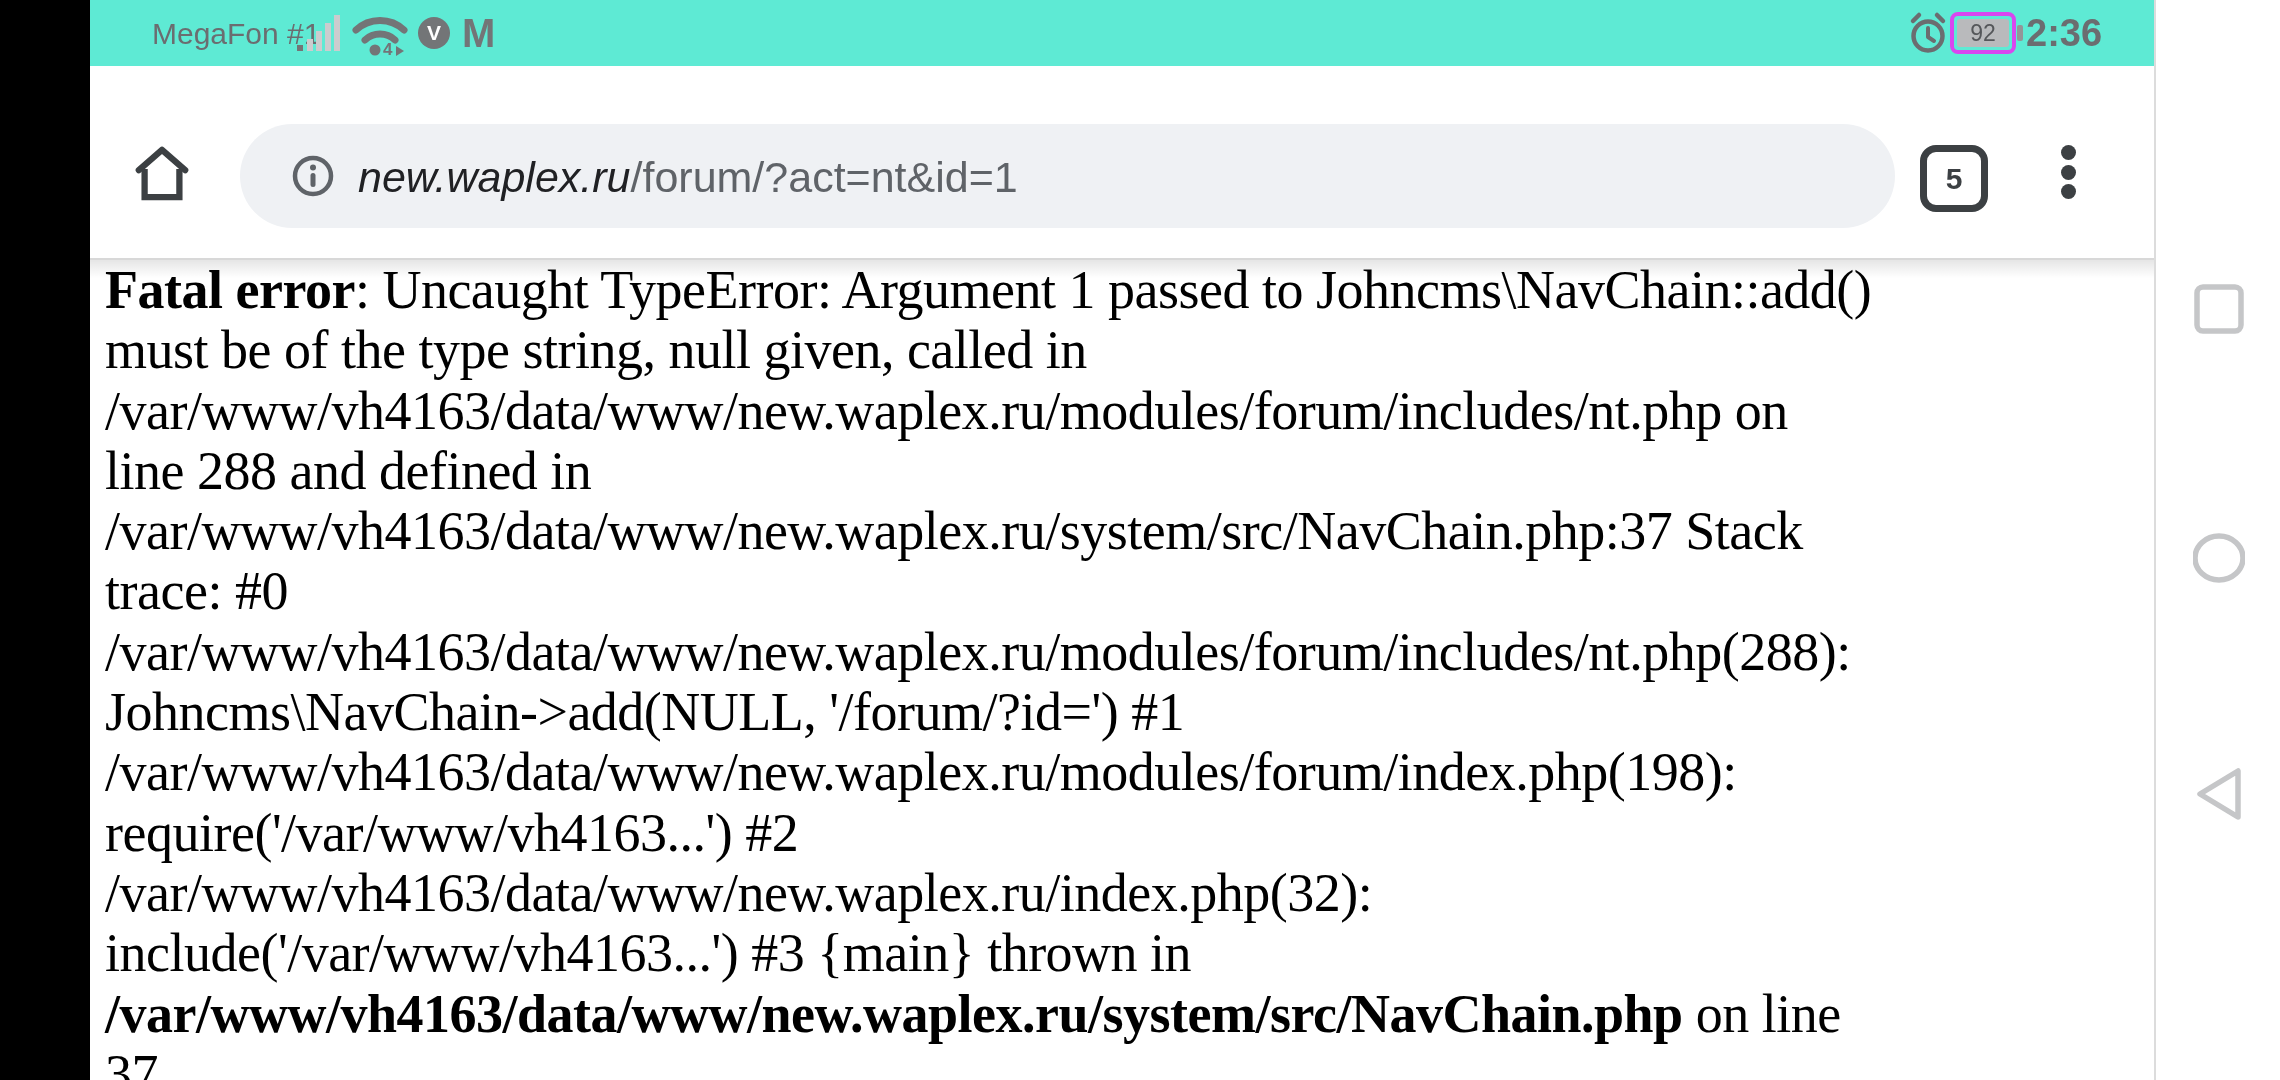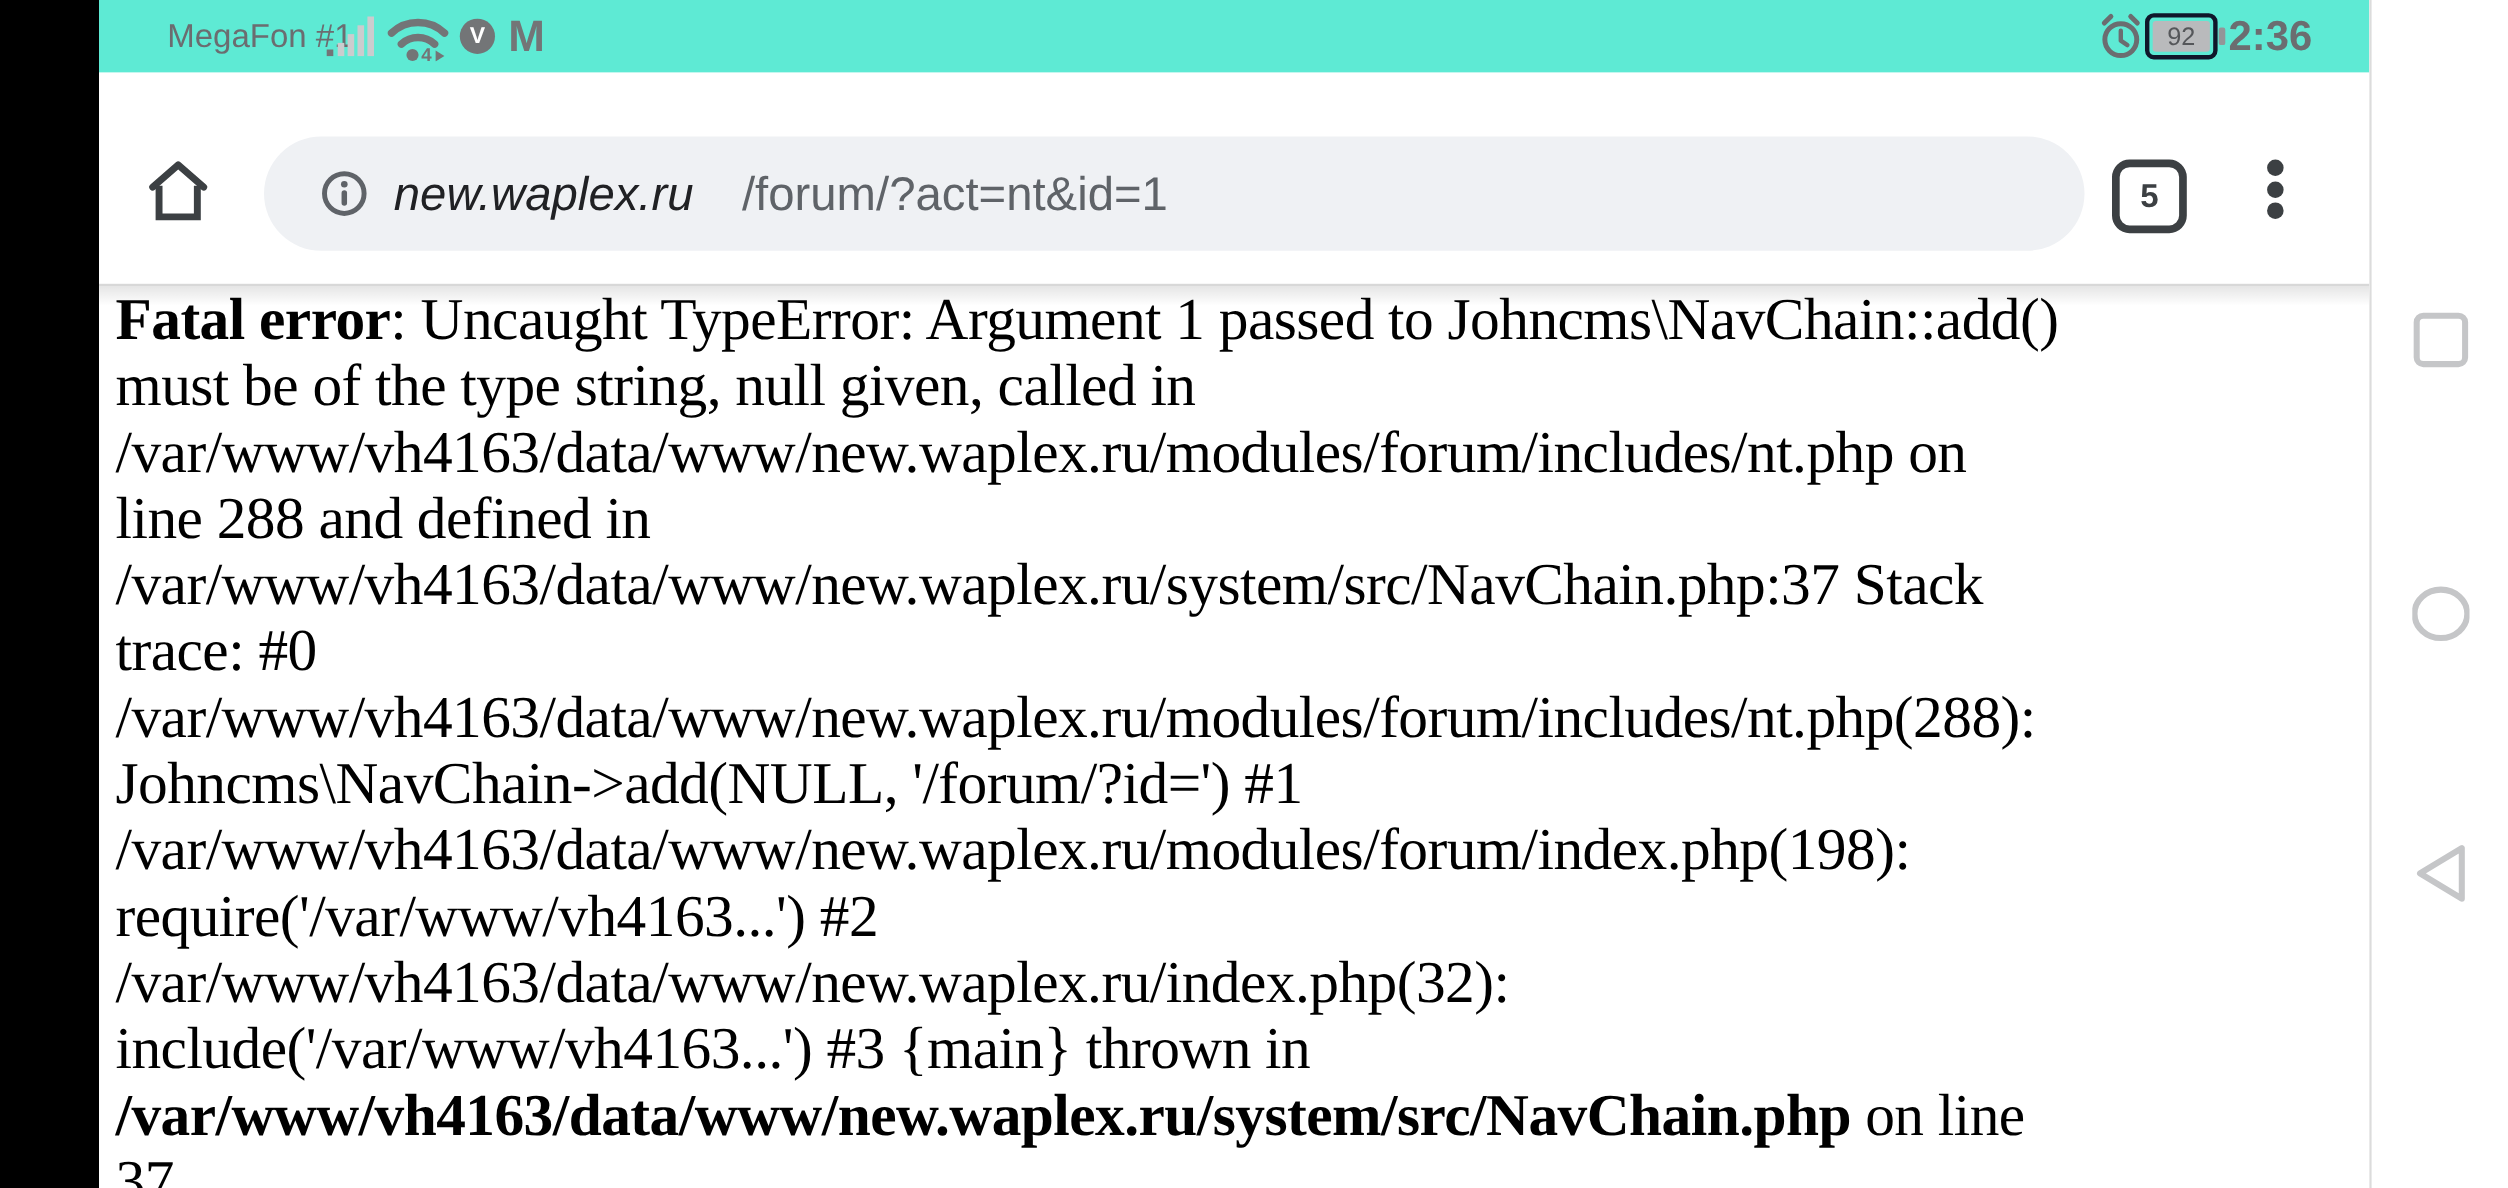--- a/index.html
+++ b/index.html
@@ -16,35 +16,35 @@
   
   .status-bar{position:absolute;left:0;top:0;width:100%;height:66px;background:#5eead4;}
   .carrier{position:absolute;left:62px;top:0;height:66px;line-height:68px;
            font-size:30px;color:#6b6d70;}
   .sb-ico{position:absolute;top:0;height:66px;display:flex;align-items:center;}
   .sig{left:206px;} .wifi{left:262px;} .vbadge{left:328px;} .mico{left:372px;}
   .alarm{left:1816px;} .batt{left:1860px;} .clock-time{left:1936px;font-weight:bold;}
   .vbadge-circle{width:32px;height:32px;border-radius:50%;background:#737577;
       color:#fff;font-weight:bold;font-size:21px;display:flex;align-items:center;justify-content:center;}
   .m-letter{font-size:40px;font-weight:bold;color:#737577;line-height:1;}
-  .battery{position:relative;width:58px;height:34px;border:4px solid #0f172a;border-radius:8px;}
+  .battery{position:relative;width:58px;height:34px;border:4px solid #d946ef;border-radius:8px;}
   .battery .fill{position:absolute;inset:3px;background:#b9babc;border-radius:3px;
       display:flex;align-items:center;justify-content:center;font-size:23px;color:#55575a;}
   .battery .nub{position:absolute;right:-11px;top:9px;width:6px;height:16px;background:#939598;border-radius:2px;}
   .time-text{font-size:38px;color:#6b6d70;}
 
   
   .toolbar{position:absolute;left:0;top:66px;width:100%;height:192px;background:#fff;}
   .home-btn{position:absolute;left:43px;top:76px;width:58px;height:62px;cursor:pointer;}
   .url-pill{position:absolute;left:150px;top:58px;width:1655px;height:104px;
             background:#eff1f4;border-radius:52px;}
   .info-ico{position:absolute;left:52px;top:31px;width:42px;height:42px;}
   .url-text{position:absolute;left:118px;top:0;height:104px;line-height:106px;
             font-size:43px;white-space:nowrap;}
-  .url-domain{color:#202124;font-style:italic;} .url-path{color:#5f6368;margin-left:44px;}
+  .url-domain{color:#202124;font-style:italic;} .url-path{color:#5f6368;}
   .tab-btn{position:absolute;left:1830px;top:79px;width:54px;height:53px;
            border:7px solid #3c4043;border-radius:16px;display:flex;align-items:center;
            justify-content:center;font-size:30px;font-weight:bold;color:#3c4043;cursor:pointer;}
   .menu-btn{position:absolute;left:1962px;top:79px;width:32px;height:54px;display:flex;
             flex-direction:column;align-items:center;justify-content:space-between;cursor:pointer;}
   .dot{width:15px;height:15px;border-radius:50%;background:#3c4043;}
 
   
   .content{position:absolute;left:0;top:258px;width:100%;height:822px;background:#fff;
            border-top:2px solid #d8d8d8;overflow:hidden;}

